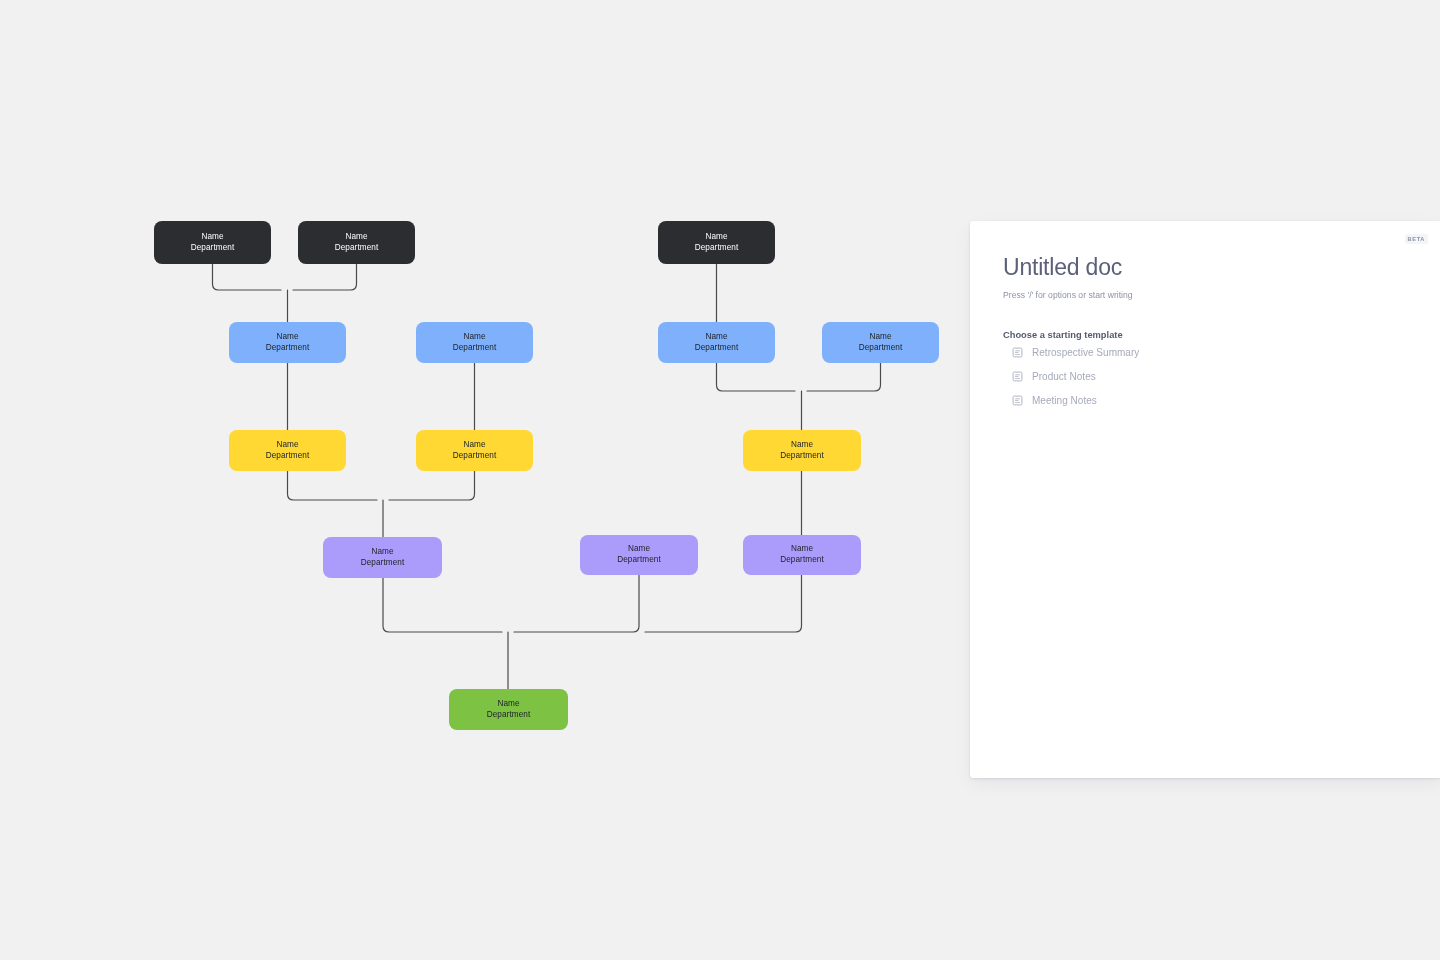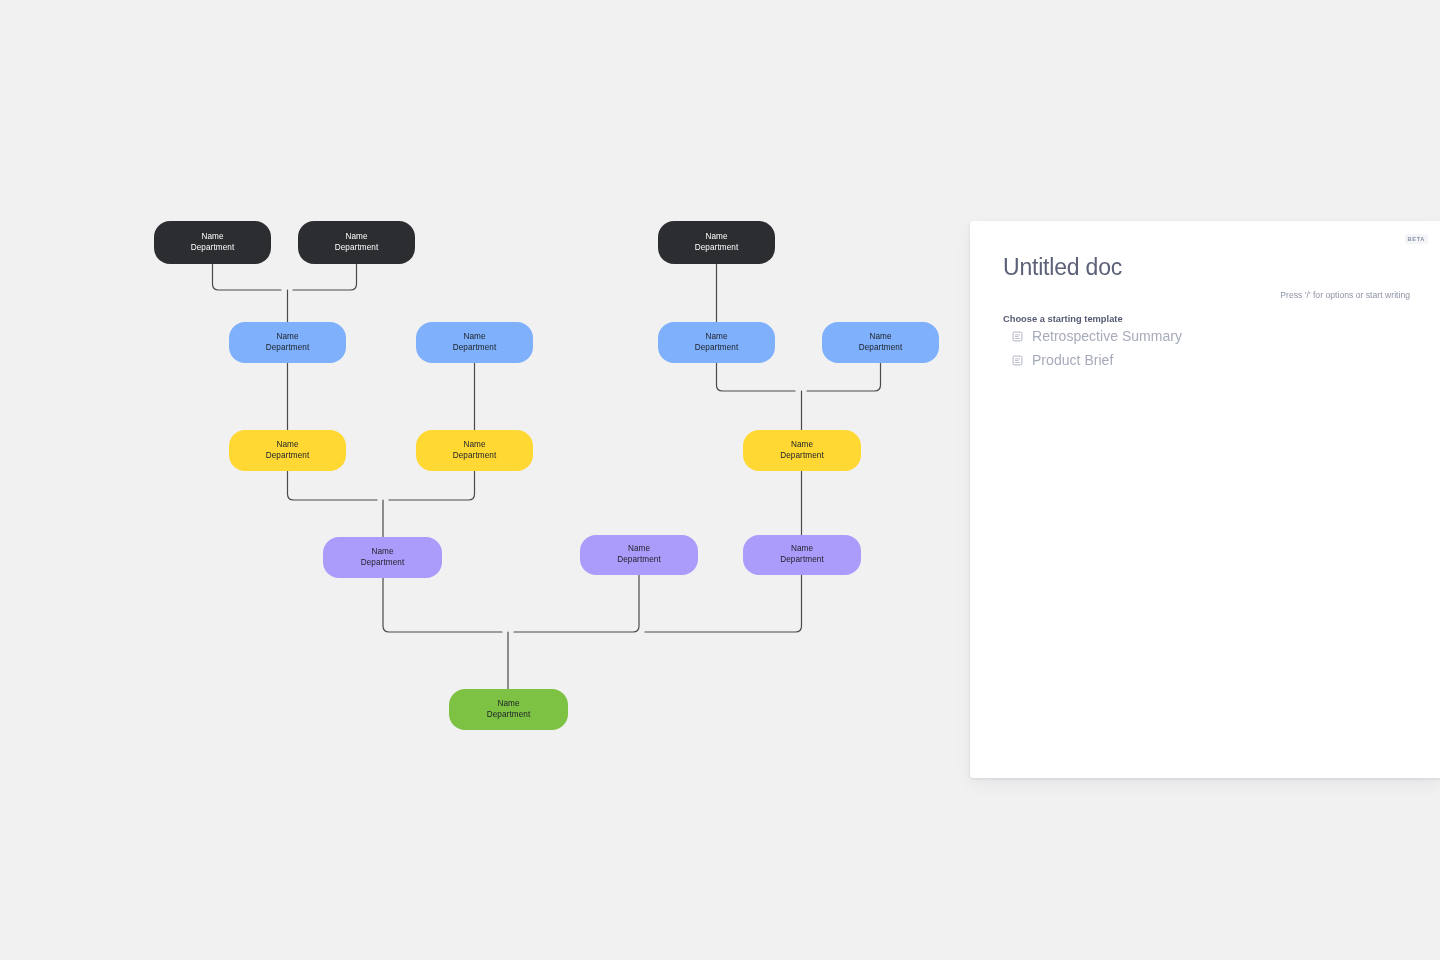--- a/index.html
+++ b/index.html
@@ -35,21 +35,21 @@
     position: absolute;
     left: 0;
     top: 0;
     width: 960px;
     height: 960px;
     pointer-events: none;
   }
 
   .node {
     position: absolute;
-    border-radius: 16px;
+    border-radius: 8px;
     display: flex;
     flex-direction: column;
     align-items: center;
     justify-content: center;
     line-height: 1.32;
     text-align: center;
     cursor: default;
   }
 
   .node .nm,
@@ -99,23 +99,22 @@
     font-size: 23px;
     font-weight: normal;
     color: #5c6078;
     letter-spacing: -0.2px;
     margin-bottom: 9px;
   }
 
   .doc-hint {
     font-size: 8.6px;
     color: #8e92a6;
-    margin-bottom: 14px;
+    margin-bottom: 30px;
     letter-spacing: 0.02px;
-    text-align: right;
   }
 
   .doc-section-title {
     font-size: 9.3px;
     font-weight: bold;
     color: #555a72;
     margin-bottom: 0;
     letter-spacing: 0.01px;
   }
 
@@ -132,21 +131,21 @@
 
   .tpl-icon {
     width: 11px;
     height: 11px;
     flex: 0 0 11px;
     color: #a9adbe;
     display: block;
   }
 
   .tpl-label {
-    font-size: 14px;
+    font-size: 10px;
     color: #a6aaba;
     letter-spacing: 0.03px;
   }
 </style>
 </head>
 <body>
 
 <div id="app">
 
   <div id="canvas">
@@ -263,18 +262,27 @@
             </svg>
             <span class="tpl-label">Retrospective Summary</span>
           </li>
           <li class="tpl-item">
             <svg class="tpl-icon" viewBox="0 0 16 16">
               <rect x="1.6" y="1.6" width="12.8" height="12.8" rx="1.8" fill="none" stroke="currentColor" stroke-width="1.3"></rect>
               <rect x="4.4" y="5" width="7.2" height="1.15" rx="0.5" fill="currentColor"></rect>
               <rect x="4.4" y="7.6" width="5.2" height="1.15" rx="0.5" fill="currentColor"></rect>
               <rect x="4.4" y="10.2" width="7.2" height="1.15" rx="0.5" fill="currentColor"></rect>
             </svg>
-            <span class="tpl-label">Product Brief</span>
+            <span class="tpl-label">Product Notes</span>
+          </li>
+          <li class="tpl-item">
+            <svg class="tpl-icon" viewBox="0 0 16 16">
+              <rect x="1.6" y="1.6" width="12.8" height="12.8" rx="1.8" fill="none" stroke="currentColor" stroke-width="1.3"></rect>
+              <rect x="4.4" y="5" width="7.2" height="1.15" rx="0.5" fill="currentColor"></rect>
+              <rect x="4.4" y="7.6" width="5.2" height="1.15" rx="0.5" fill="currentColor"></rect>
+              <rect x="4.4" y="10.2" width="7.2" height="1.15" rx="0.5" fill="currentColor"></rect>
+            </svg>
+            <span class="tpl-label">Meeting Notes</span>
           </li>
         </ul>
     </div>
   </div>
 </div>
 
 </body></html>

